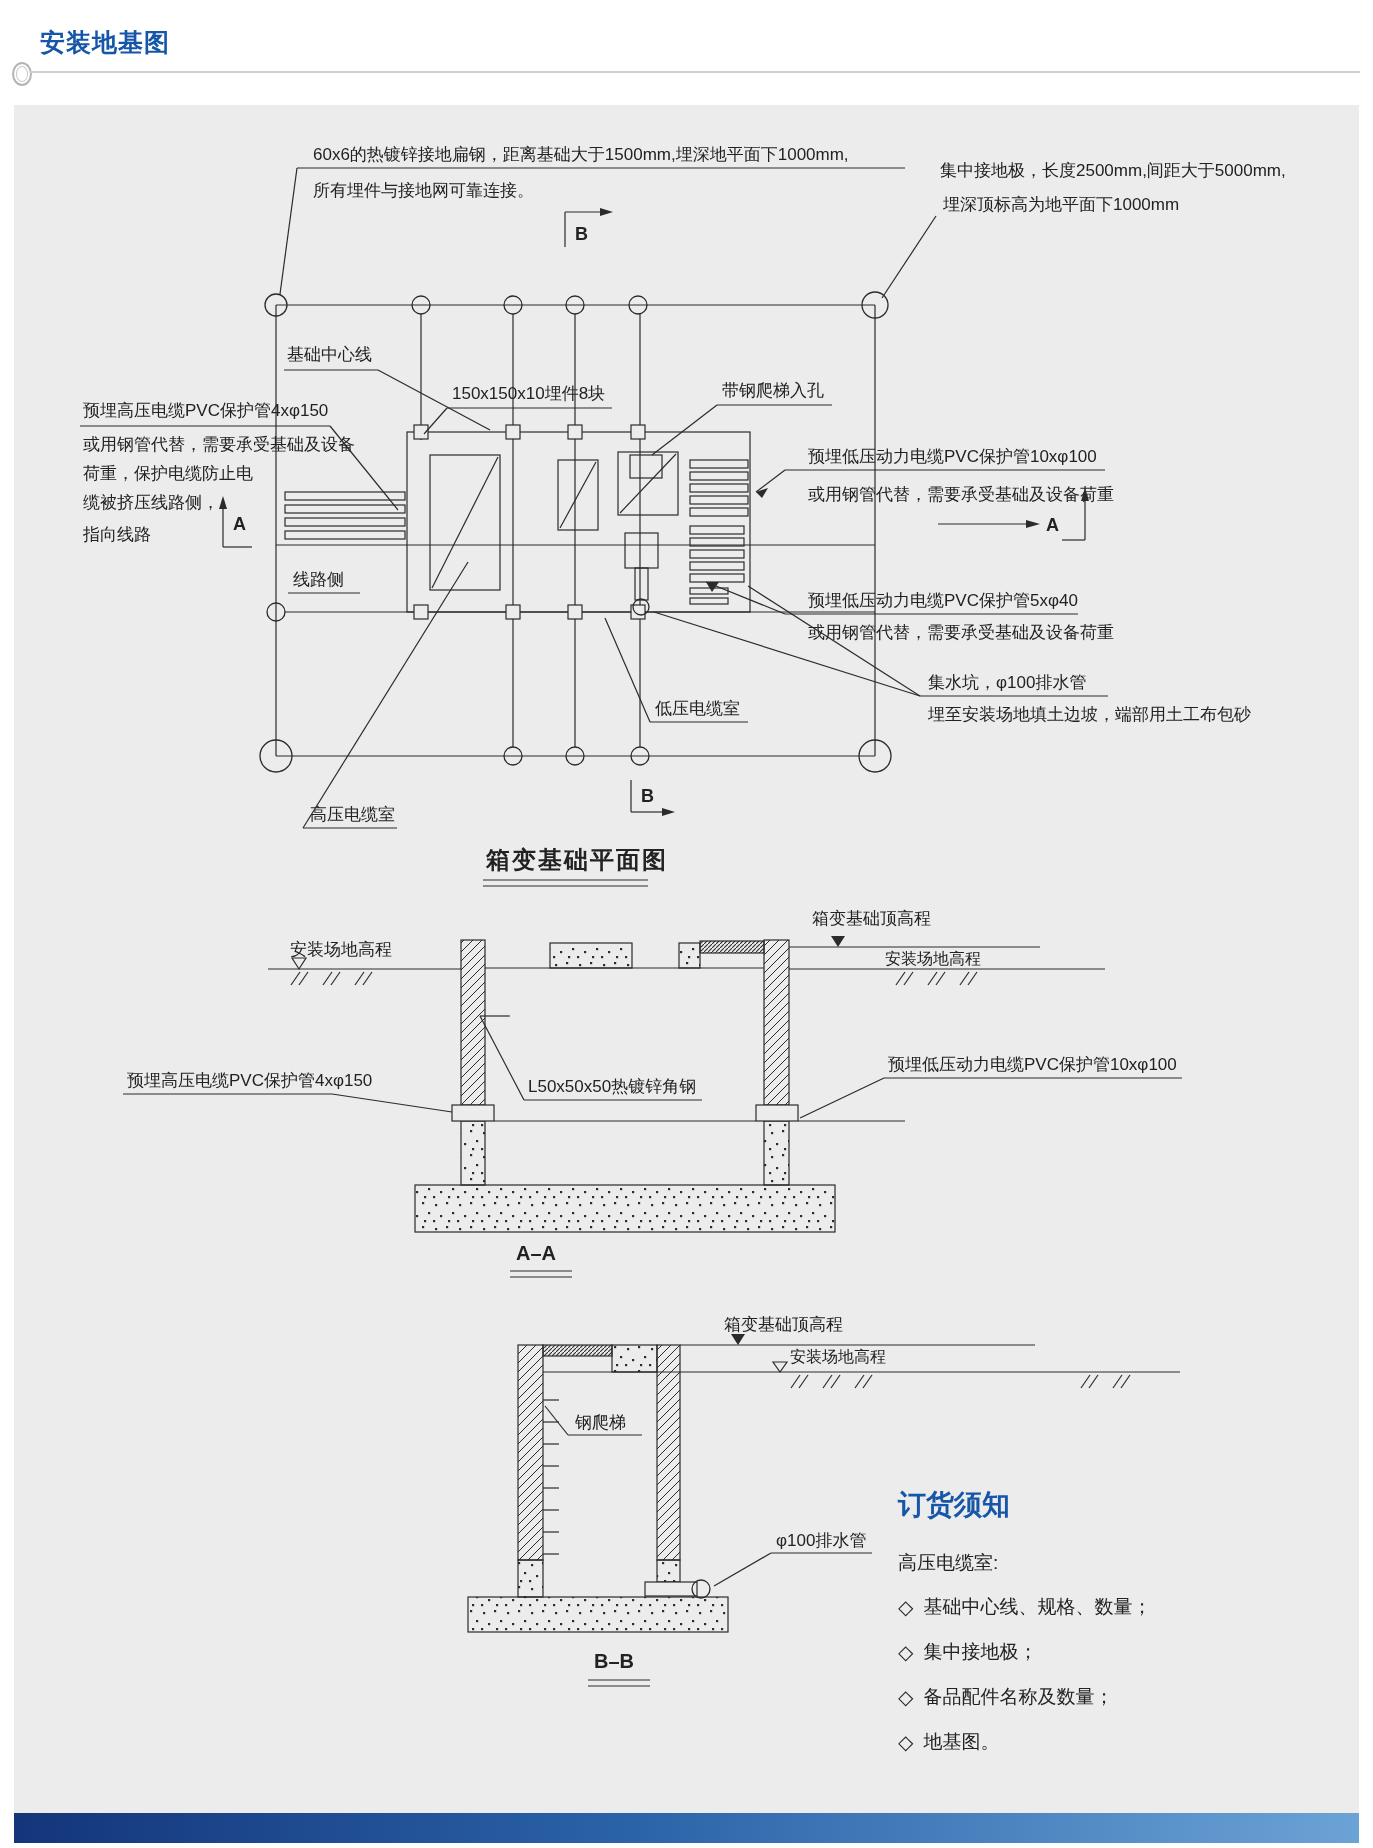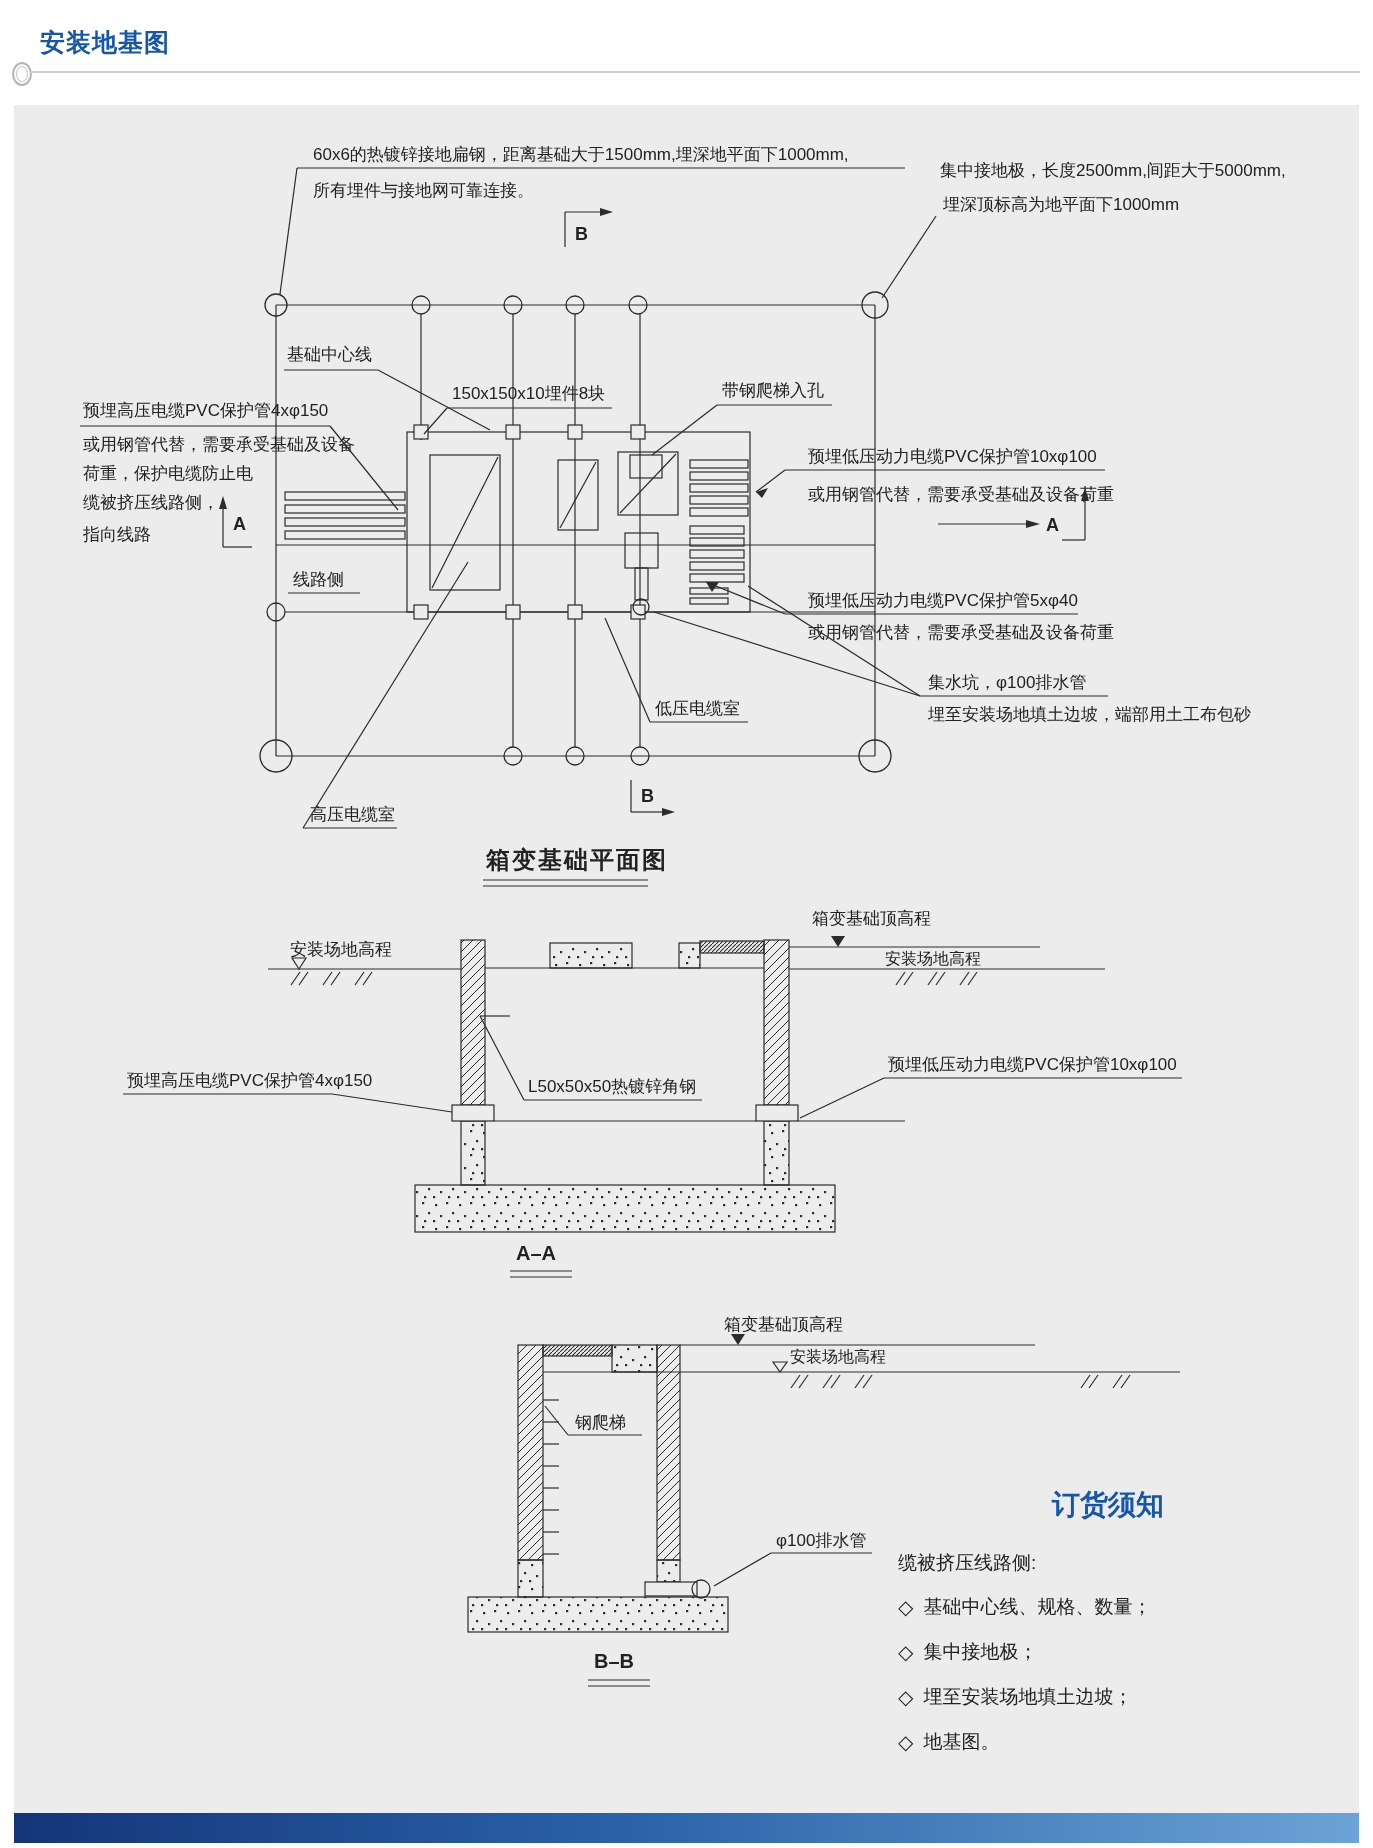--- a/index.html
+++ b/index.html
@@ -14,21 +14,21 @@
   svg text{fill:#222;font-family:"Liberation Sans",sans-serif;font-size:17px;}
   svg .ttl{font-size:24px;font-weight:bold;letter-spacing:2px;}
   svg .sec{font-size:20px;font-weight:bold;}
   svg .mk{font-size:18px;font-weight:bold;}
   svg .sm{font-size:16px;}
   line,polyline,path.ln{stroke:#2b2b2b;stroke-width:1.2;fill:none;}
   rect.o{stroke:#2b2b2b;stroke-width:1.2;fill:none;}
   rect.w{stroke:#2b2b2b;stroke-width:1.2;fill:#ececec;}
   circle.o{stroke:#2b2b2b;stroke-width:1.3;fill:none;}
   .order-box{position:absolute;left:898px;top:1486px;width:420px;}
-  .order-heading{font-size:28px;font-weight:bold;color:#1656a8;margin:0 0 26px 0;text-align:center;}
+  .order-heading{font-size:28px;font-weight:bold;color:#1656a8;margin:0 0 26px 0;}
   .order-intro{font-size:19px;color:#222;margin:0 0 18px 0;}
   .order-item{font-size:19px;color:#222;margin:0 0 19px 0;display:flex;align-items:center;}
   .order-item .dia{font-size:20px;margin-right:10px;color:#222;}
 </style>
 </head>
 <body>
 
 <div class="page-header">
   <span class="header-ring"></span>
   <div class="page-title">安装地基图</div>
@@ -387,32 +387,32 @@
     <g>
       <text class="sec" x="594" y="1668">B–B</text>
       <line x1="588" y1="1680" x2="650" y2="1680" stroke-width="1.6"></line>
       <line x1="588" y1="1686" x2="650" y2="1686"></line>
     </g>
   </g>
 </svg>
 
 <div class="order-box">
   <div class="order-heading">订货须知</div>
-  <div class="order-intro">缆被挤压线路侧:</div>
+  <div class="order-intro">高压电缆室:</div>
   <div class="order-item">
     <span class="dia">◇</span>
     <span>基础中心线、规格、数量；</span>
   </div>
   <div class="order-item">
     <span class="dia">◇</span>
     <span>集中接地极；</span>
   </div>
   <div class="order-item">
     <span class="dia">◇</span>
-    <span>埋至安装场地填土边坡；</span>
+    <span>备品配件名称及数量；</span>
   </div>
   <div class="order-item">
     <span class="dia">◇</span>
     <span>地基图。</span>
   </div>
 </div>
 
 <div class="bottom-bar"></div>
 
 </body></html>

